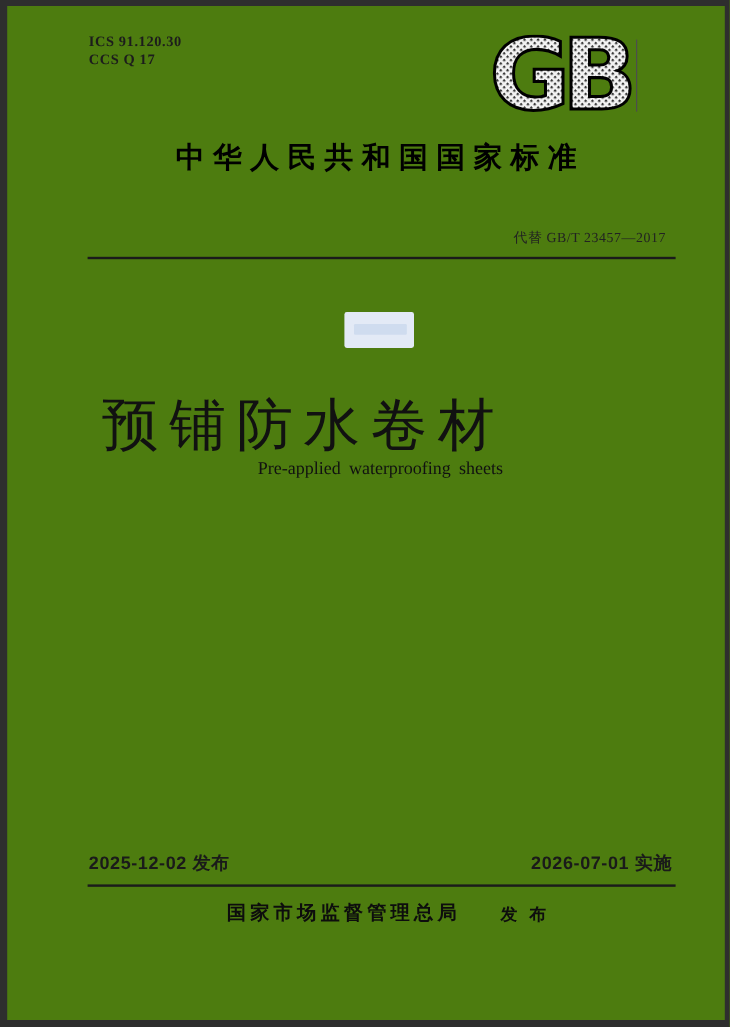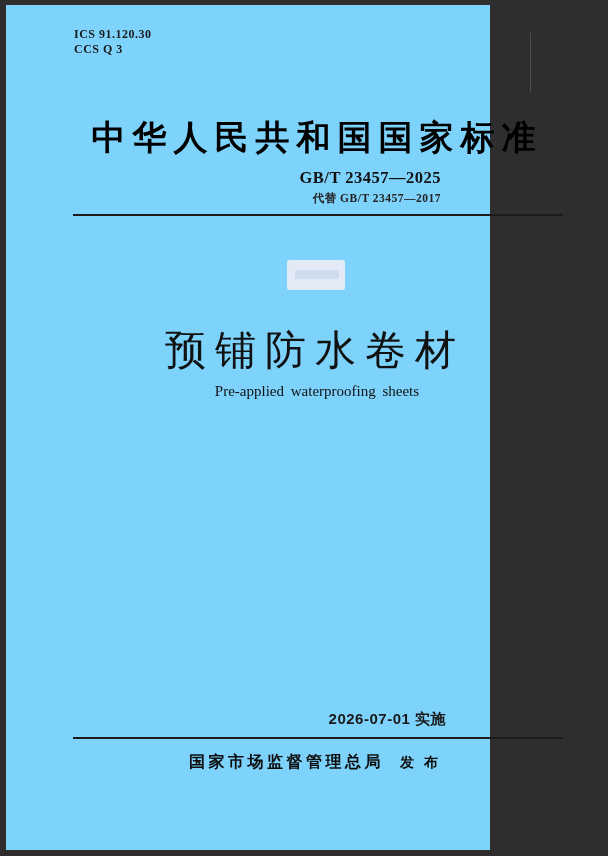--- a/index.html
+++ b/index.html
@@ -6,22 +6,22 @@
   html, body { width: 608px; height: 856px; }
   body {
     background: #2e2e2e;
     font-family: "Liberation Serif", "DejaVu Serif", serif;
     position: relative;
     overflow: hidden;
   }
   .page {
     position: absolute;
     left: 6px; top: 5px;
-    width: 484px; height: 845px;
-    background: #7dd3fc;
+    width: 598px; height: 845px;
+    background: #4d7c0f;
   }
 
   
   .ics-block {
     position: absolute;
     left: 68px; top: 22px;
     font-size: 12px;
     font-weight: bold;
     color: #1c1c1c;
     line-height: 15px;
@@ -40,40 +40,40 @@
     width: 1px; height: 60px;
     background: #4d4d4d;
   }
 
   
   .std-title {
     position: absolute;
     left: 61px; top: 110px;
     width: 500px;
     text-align: center;
-    font-size: 34px;
+    font-size: 24px;
     font-weight: bold;
     color: #000;
     letter-spacing: 7px;
     white-space: nowrap;
   }
 
   .std-num {
     position: absolute;
     right: 49px; top: 163px;
     font-size: 16.5px;
     font-weight: bold;
     color: #111;
     letter-spacing: 0.5px;
   }
   .replaces {
     position: absolute;
     right: 49px; top: 186px;
     font-size: 11.5px;
-    font-weight: bold;
+    font-weight: normal;
     color: #222;
     letter-spacing: 0.5px;
     text-align: right;
   }
 
   .rule {
     position: absolute;
     left: 67px;
     width: 490px; height: 2px;
     background: #1b1b1b;
@@ -93,24 +93,23 @@
     position: absolute;
     left: 8px; top: 10px;
     width: 44px; height: 9px;
     background: #cfdcef;
     border-radius: 1px;
   }
 
   
   .title-cn {
     position: absolute;
-    left: 59px; top: 318px;
+    left: 79px; top: 318px;
     width: 500px;
-    text-align: center;
-    font-size: 41px;
+    font-size: 47px;
     font-weight: 500;
     color: #111;
     letter-spacing: 9px;
     white-space: nowrap;
   }
   .title-en {
     position: absolute;
     left: 61px; top: 378px;
     width: 500px;
     text-align: center;
@@ -132,21 +131,21 @@
   }
   .issue-date { left: 68px; }
   .impl-date { right: 44px; margin-left: 40px; }
 
   
   .publisher-row {
     position: absolute;
     left: 183px; top: 746px;
     display: flex;
     align-items: center;
-    gap: 16px;
+    gap: 33px;
   }
   .pub-names {
     font-size: 16px;
     font-weight: bold;
     color: #0d0d0d;
     letter-spacing: 3.5px;
     line-height: 17.5px;
     white-space: nowrap;
   }
   .pub-label {
@@ -159,39 +158,50 @@
     font-family: Liberation Serif, serif;
   }
 </style>
 </head>
 <body>
 
 <div class="page">
 
   <div class="ics-block">
     <div>ICS 91.120.30</div>
-    <div>CCS Q 3</div>
-  </div>
-
+    <div>CCS Q 17</div>
+  </div>
+
+  <div class="gb-logo">
+    <svg width="140" height="70" viewBox="0 0 140 70">
+      <defs>
+        <pattern id="gbdots" width="4" height="4" patternUnits="userSpaceOnUse" patternTransform="rotate(45)">
+          <rect width="4" height="4" fill="#f3f3f3"></rect>
+          <rect width="1.9" height="1.9" fill="#3a3a3a"></rect>
+        </pattern>
+      </defs>
+      <text x="2" y="62" font-family="'DejaVu Sans', sans-serif" font-weight="900" font-size="82" letter-spacing="-7" fill="url(#gbdots)" stroke="#000000" stroke-width="2.5">GB</text>
+    </svg>
+  </div>
   <div class="logo-bar"></div>
 
   <div class="std-title">中华人民共和国国家标准</div>
 
-  <div class="std-num">GB/T 23457—2025</div>
   <div class="replaces">代替 GB/T 23457—2017</div>
 
   <div class="rule rule-top"></div>
 
   <div class="watermark">
     <div class="watermark-inner"></div>
   </div>
 
   <div class="title-cn">预铺防水卷材</div>
   <div class="title-en">Pre-applied waterproofing sheets</div>
 
+  <div class="date issue-date">2025-12-02 发布</div>
   <div class="date impl-date">2026-07-01 实施</div>
 
   <div class="rule rule-bottom"></div>
 
   <div class="publisher-row">
     <div class="pub-names">
       <div>国家市场监督管理总局</div>
     </div>
     <div class="pub-label">发布</div>
   </div>

